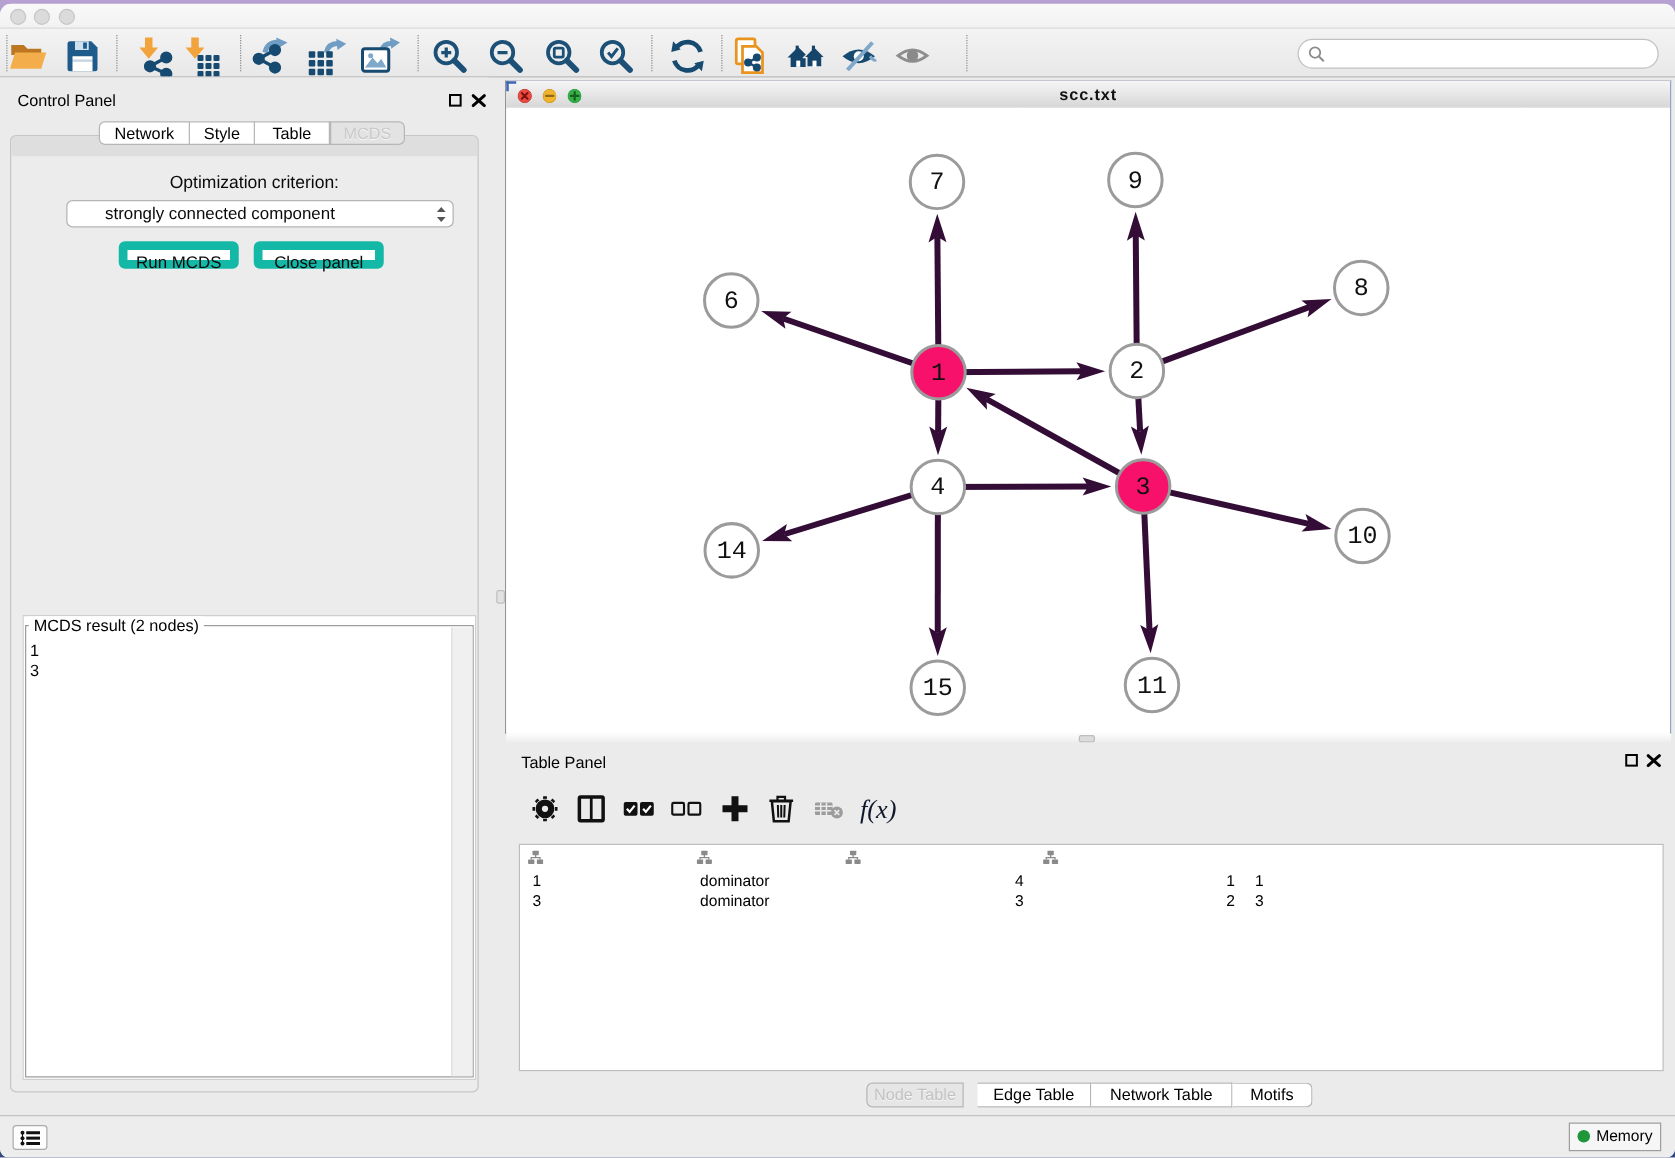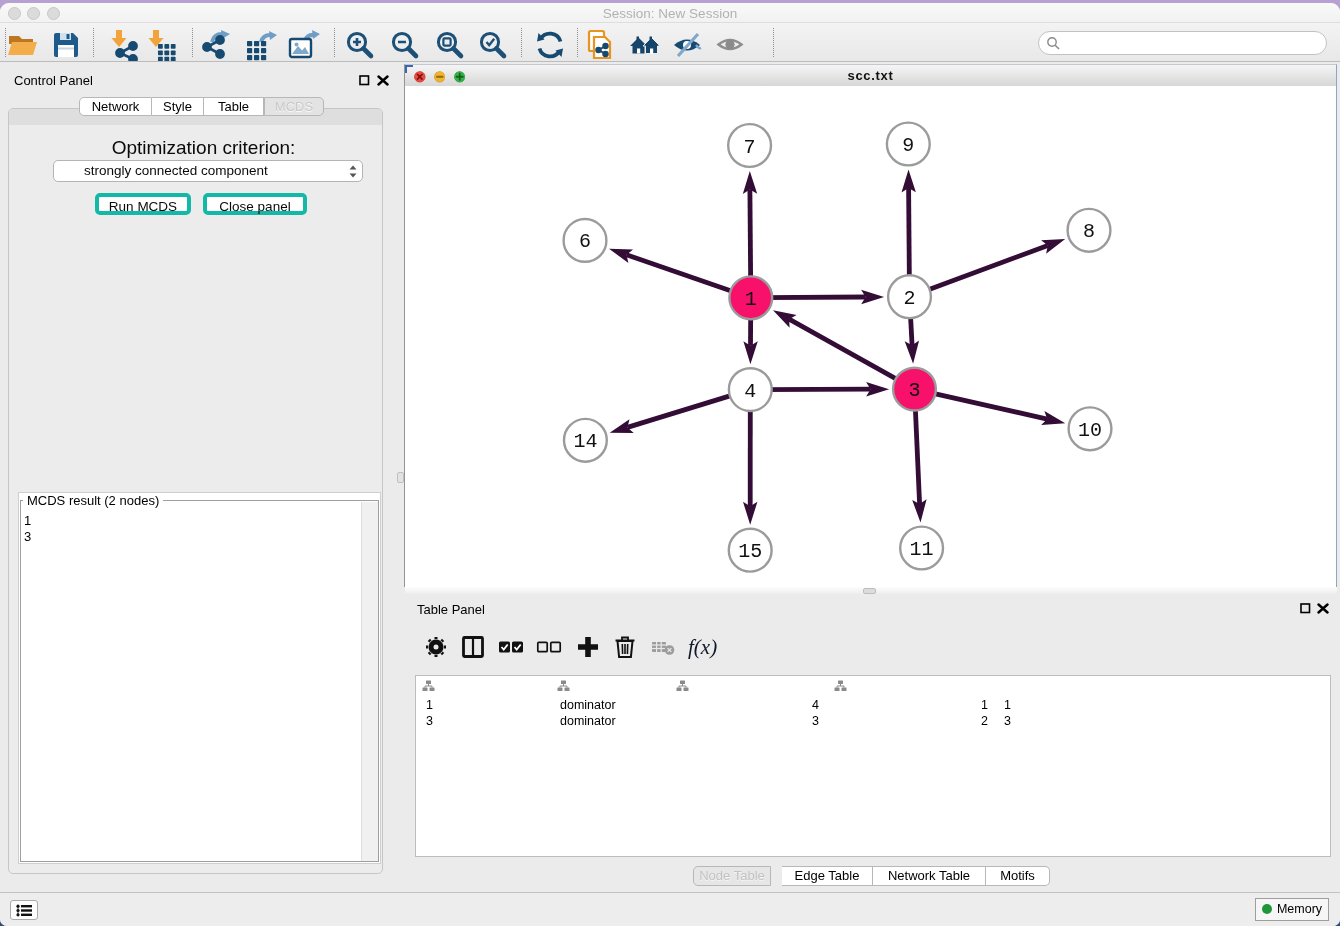--- a/index.html
+++ b/index.html
@@ -24,25 +24,25 @@
 #searchbox { position:absolute; left:1038px; top:8px; width:289px; height:24px;
   background:#fff; border:1px solid #c2c2c2; border-radius:12px; }
 #leftpanel { position:absolute; left:0; top:59px; width:391px; height:830px;
   background:#ebebeb; }
 .ptitle { font-size:13px; color:#000; }
 .seg { position:absolute; height:19px; background:#fff; border:1px solid #b7b7b7;
   font-size:13px; color:#000; text-align:center; line-height:17px; z-index:3; }
 #cpane { position:absolute; left:8px; top:46px; width:375px; height:766px;
   background:#ececec; border:1px solid #c6c6c6; border-radius:5px; overflow:hidden; }
 #optlabel { position:absolute; left:8px; top:28px; width:100%; text-align:center;
-  font-size:19px; color:#0a0a0a; }
+  font-size:14px; color:#0a0a0a; }
 #combo { position:absolute; left:44px; top:51px; width:310px; height:22px;
   background:#fff; border:1px solid #b4b4b4; border-radius:5px;
   font-size:13.5px; color:#0a0a0a; line-height:20px; padding-left:30px; }
-.btn { position:absolute; height:22px; background:#fff; border:4px solid #14b8a6;
+.btn { position:absolute; height:22px; background:#fff; border:7px solid #14b8a6;
   border-radius:5px; font-size:13.5px; color:#0a0a0a; text-align:center; line-height:20px; }
 #groupbox { position:absolute; left:18px; top:430px; width:363px; height:372px;
   background:#fff; border:1px solid #cfcfcf; }
 #gborder { position:absolute; left:1px; top:7px; right:1px; bottom:1px;
   border:1px solid #9e9e9e; }
 #grouplabel { position:absolute; left:4px; top:0px; background:#fff;
   padding:0 4px; font-size:13px; color:#000; }
 #resulttext { position:absolute; left:5px; top:20px; font-size:13px; color:#000;
   line-height:16px; }
 #resultsb { position:absolute; top:9px; right:2px; width:17px; bottom:2px;
@@ -81,21 +81,20 @@
   line-height:21px; text-align:center; }
 </style>
 </head>
 <body>
 <div id="desktop">
 <div id="win">
 <div id="titlebar">
   <div class="tl" style="left:8px"></div>
   <div class="tl" style="left:27px"></div>
   <div class="tl" style="left:47px"></div>
-  <div id="title">Session: New Session</div>
 </div>
 <div id="toolbar">
   <div class="tsep" style="left:5px"></div>
   <div class="tsep" style="left:93px"></div>
   <div class="tsep" style="left:192px"></div>
   <div class="tsep" style="left:334px"></div>
   <div class="tsep" style="left:521px"></div>
   <div class="tsep" style="left:577px"></div>
   <div class="tsep" style="left:773px"></div>
   <svg class="ticon" style="left:6px" viewBox="0 0 32 32">

